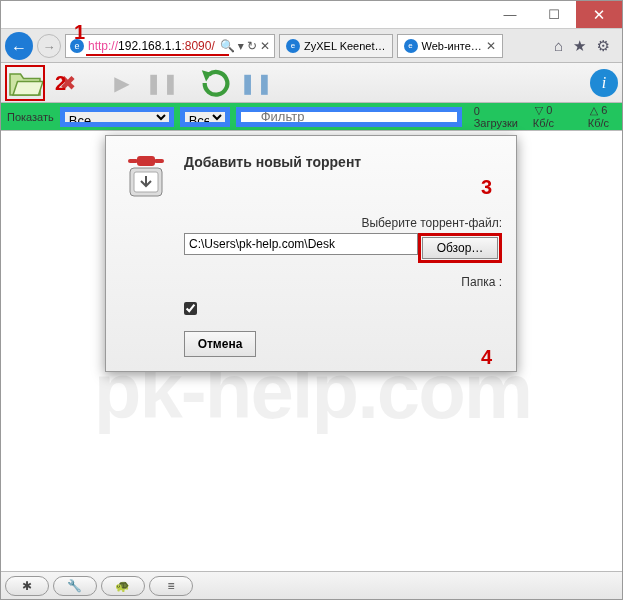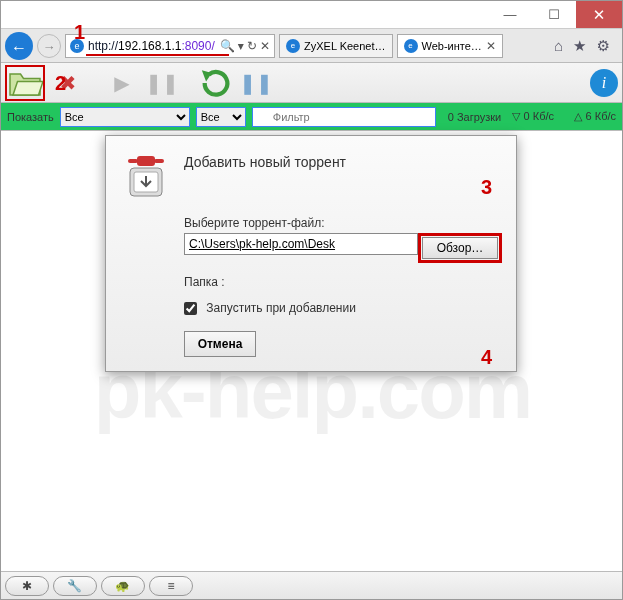--- a/index.html
+++ b/index.html
@@ -32,41 +32,41 @@
   .tbtn.open { color: #3c9c3c; border: 2px solid #c00; width: 40px; height: 36px; }
   .tbtn.remove { color: #cc3a3a; }
   .tbtn.resume-all { color: #3c9c3c; }
   .tbtn.pause-all { color: #7ba8d0; }
   .tbtn.pause, .tbtn.start { color: #bbb; }
   .tbar .spacer { flex: 1; }
   .tbtn.info { width: 28px; height: 28px; border-radius: 50%; background: #1e8ad6; color: #fff; font-style: italic; font-size: 16px; font-family: Georgia, serif; }
 
   
   .fbar { height: 28px; background: #22c55e; border-bottom: 1px solid #bbb; display: flex; align-items: center; gap: 6px; padding: 0 6px; font-size: 11px; color: #333; }
-  .fbar select, .fbar input { font-size: 11px; height: 20px; border: 1px solid #3b82f6; }
+  .fbar select, .fbar input { font-size: 13px; height: 20px; border: 5px solid #3b82f6; }
   .fbar .filter-sel { width: 130px; }
   .fbar .tracker-sel { width: 50px; }
   .fbar .filter-input { flex: 0 0 100px; padding: 0 20px; color: #888; }
   .fbar .count { margin-left: 6px; }
-  .fbar .right { margin-left: auto; display: flex; gap: 20px; }
+  .fbar .right { margin-left: auto; display: flex; gap: 20px; text-align: center; }
 
   
   .main { position: absolute; top: 130px; bottom: 28px; left: 0; right: 0; background: #fff; }
 
   
   .dialog { position: absolute; top: 4px; left: 104px; width: 412px; background: linear-gradient(#fbfbfb,#ececec); border: 1px solid #9a9a9a; box-shadow: 0 3px 12px rgba(0,0,0,0.4); padding: 14px; font-size: 12px; color: #333;}
   .dlg-head { display: flex; gap: 12px; margin-bottom: 14px; }
   .dlg-icon { width: 52px; height: 52px; position: relative; flex-shrink: 0; }
   .dlg-icon svg { width: 52px; height: 52px; }
-  .dlg-title { font-weight: normal; font-size: 14px; padding-top: 4px; }
+  .dlg-title { font-weight: bold; font-size: 14px; padding-top: 4px; }
   .dlg-body { margin-left: 64px; }
   .row { margin-bottom: 12px; }
-  .row label { display: block; margin-bottom: 3px; }
+  .row label { display: block; margin-bottom: 3px; text-align: right; }
   .row .pair { display: flex; }
-  .row input[type=text] { width: 100%; height: 22px; border: 1px solid #888; padding: 0 4px; font-size: 12px; background: #fff; text-decoration: underline; }
+  .row input[type=text] { width: 100%; height: 22px; border: 1px solid #888; padding: 0 4px; font-size: 12px; background: #fff; }
   .row .inp-short { flex: 1; border-right: 0; }
   .browse { height: 22px; width: 76px; border: 1px solid #888; background: linear-gradient(#f8f8f8,#e0e0e0); font-size: 12px; }
   .browse-redbox { border: 3px solid #c00; padding: 1px; text-decoration: underline; }
   .dlg-foot { margin-top: 16px; display: flex; gap: 8px; justify-content: flex-start; margin-left: 64px; }
   .dbtn { width: 72px; height: 26px; border: 1px solid #888; background: linear-gradient(#f8f8f8,#e4e4e4); font-size: 12px; font-weight: bold; }
   .ok-redbox { outline: 3px solid #c00; outline-offset: 3px; }
   .chk { accent-color: #333; margin-right: 6px; vertical-align: middle; }
 
   
   .footer { position: absolute; bottom: 0; left: 0; right: 0; height: 28px; background: linear-gradient(#f5f5f5,#e6e6e6); border-top: 1px solid #bbb; display: flex; align-items: center; gap: 4px; padding: 0 4px;}
@@ -90,21 +90,21 @@
   <div class="win-btn">☐</div>
   <div class="win-btn close">✕</div>
 </div>
 
 <div class="navbar">
   <div class="nav-back">←</div>
   <div class="nav-fwd">→</div>
   <div class="urlwrap">
     <span class="pageicon">e</span>
     <span class="urltext">
-      <span style="color:#0f172a">http://</span><span>192.168.1.1</span><span style="color:#6d28d9">:8090/</span>
+      <span style="color:#ec4899">http://</span><span>192.168.1.1</span><span style="color:#b91c1c">:8090/</span>
     </span>
     <div class="url-underline"></div>
     <span class="urlctrl">
       <span>🔍</span>
       <span>▾</span>
       <span>↻</span>
       <span>✕</span>
     </span>
   </div>
   <div class="tab inactive">
@@ -184,21 +184,20 @@
         <div class="pair">
           <input type="text" class="inp-short" value="C:\Users\pk-help.com\Desk" style="">
           <span class="browse-redbox"><button class="browse">Обзор…</button></span>
         </div>
       </div>
       <div class="row">
         <label>Папка :</label>
       </div>
       <div class="row">
         <input type="checkbox" class="chk" checked="" style="">
-        <span>Запустить при добавлении</span>
       </div>
     </div>
     <div class="dlg-foot">
       <button class="dbtn">Отмена</button>
     </div>
   </div>
 </div>
 
 <div class="footer">
   <div class="fbtn">✱</div>

